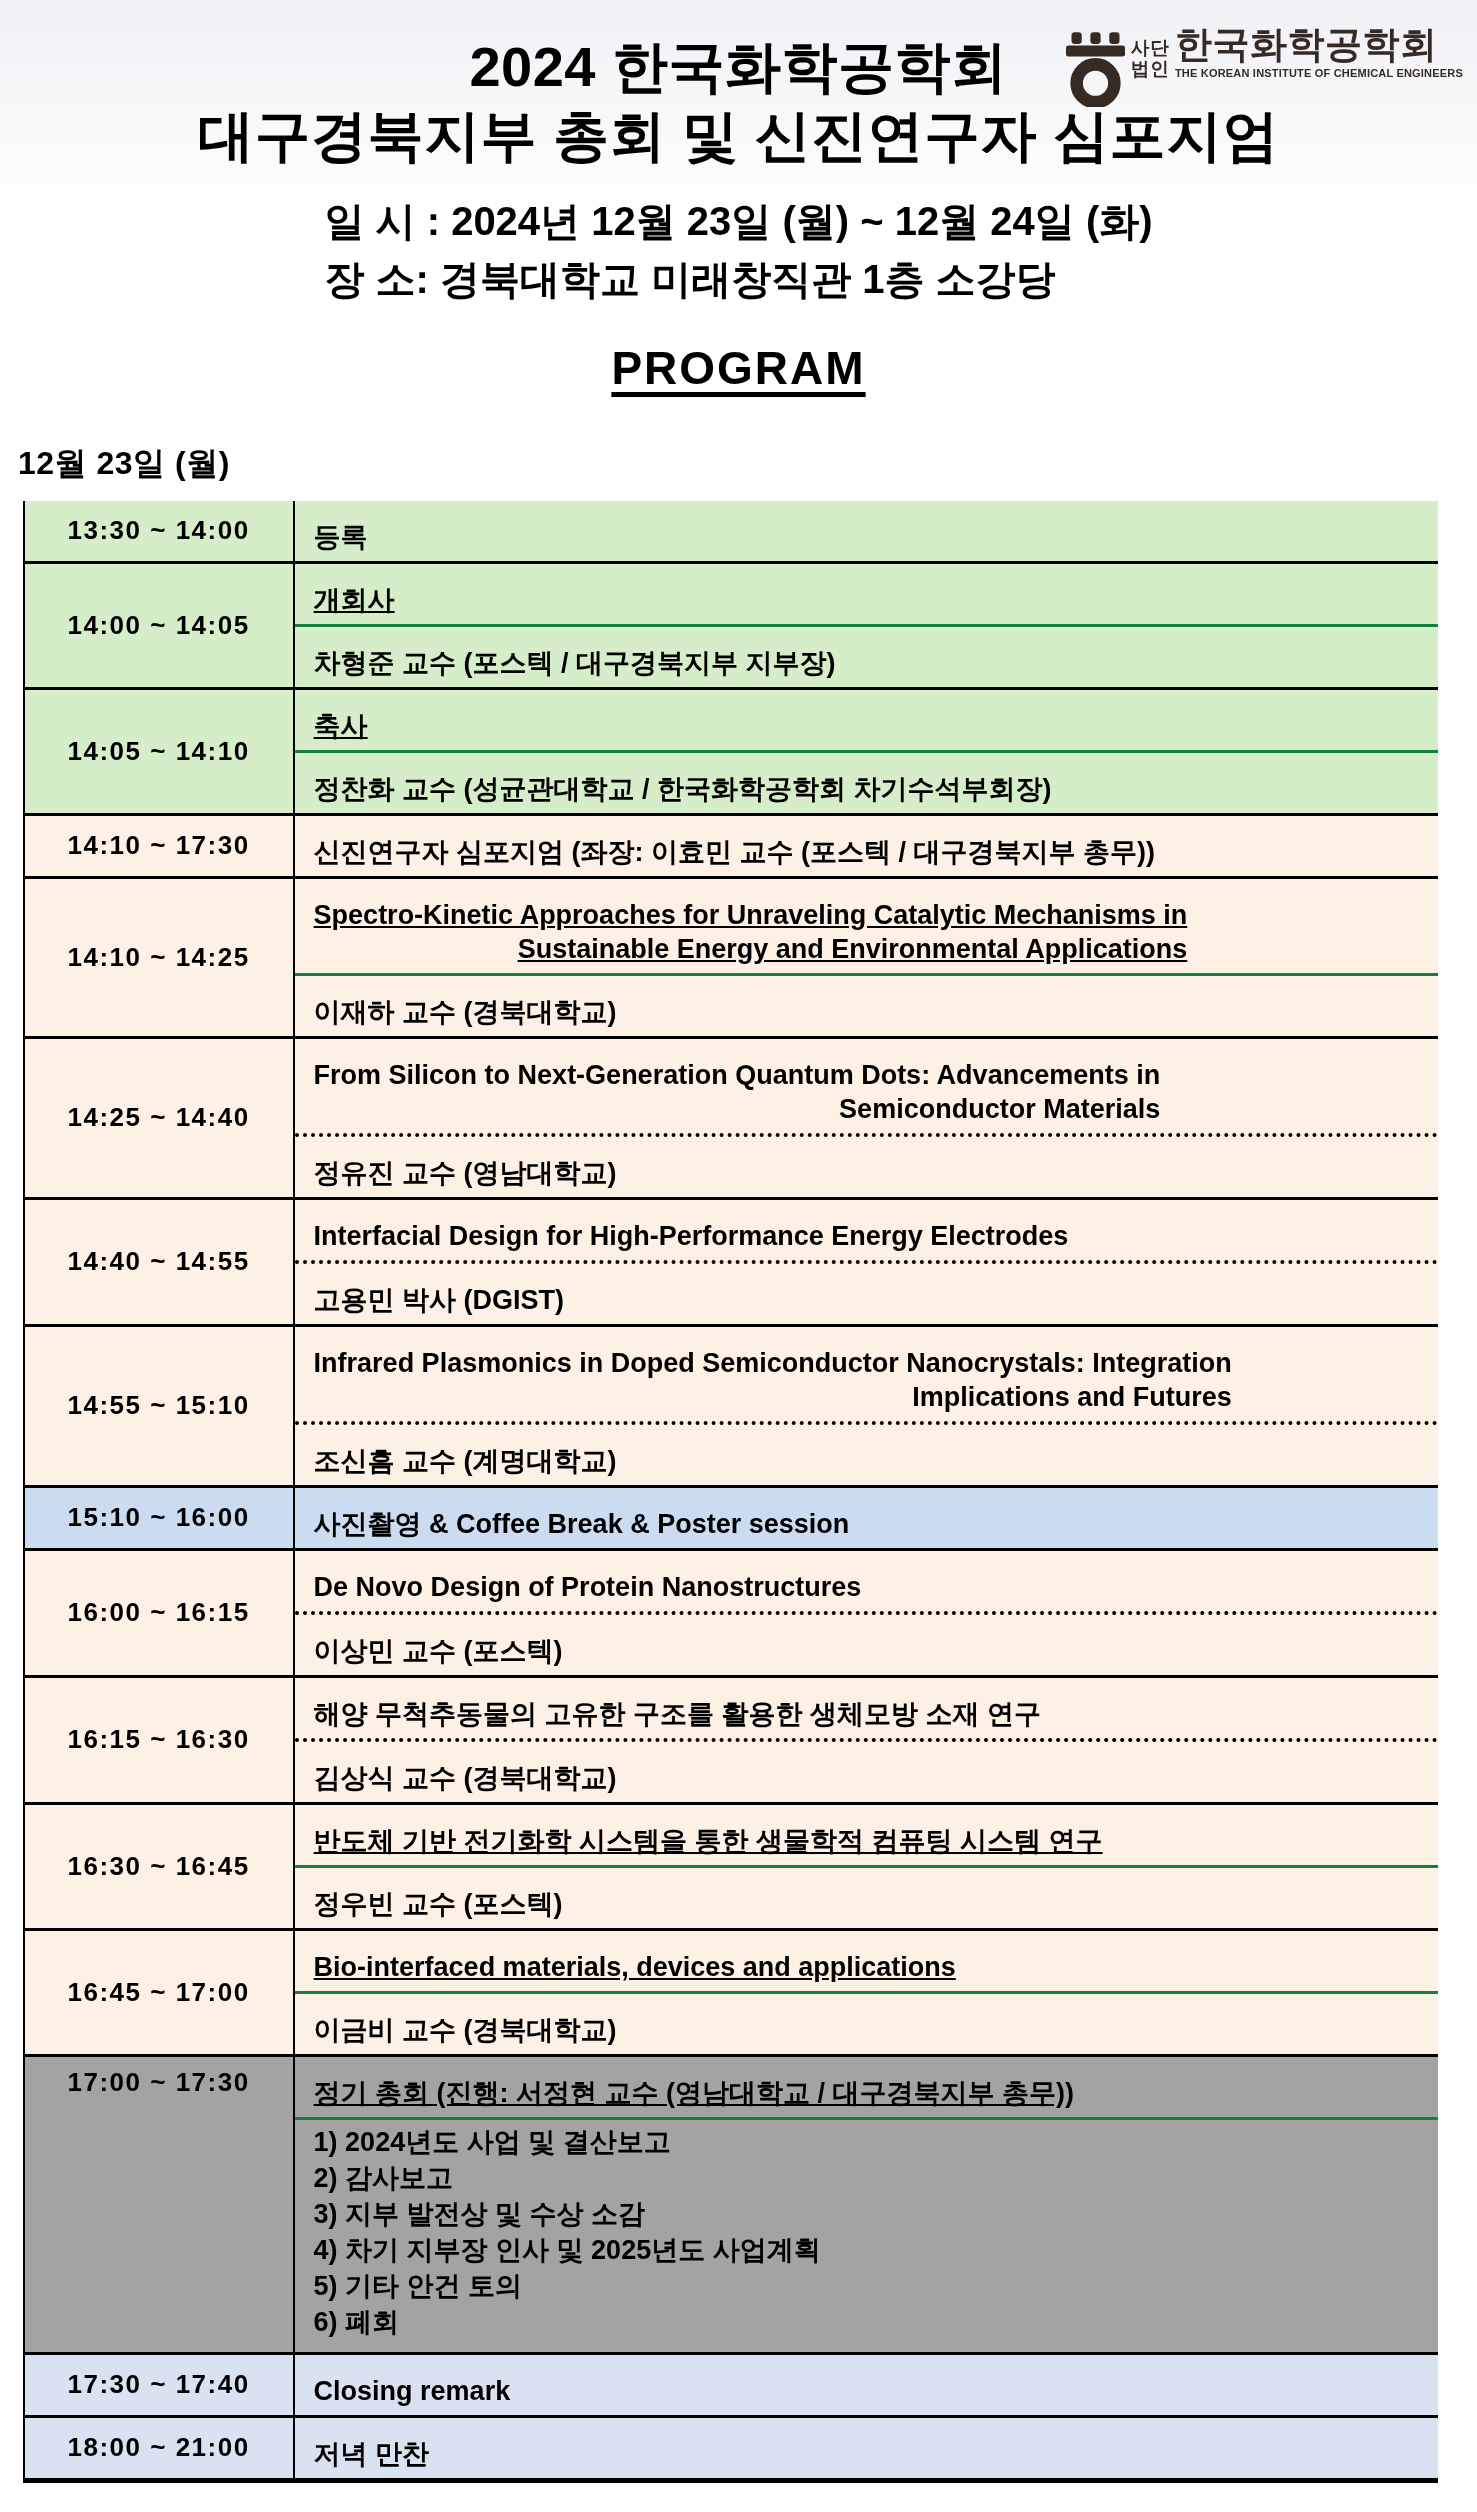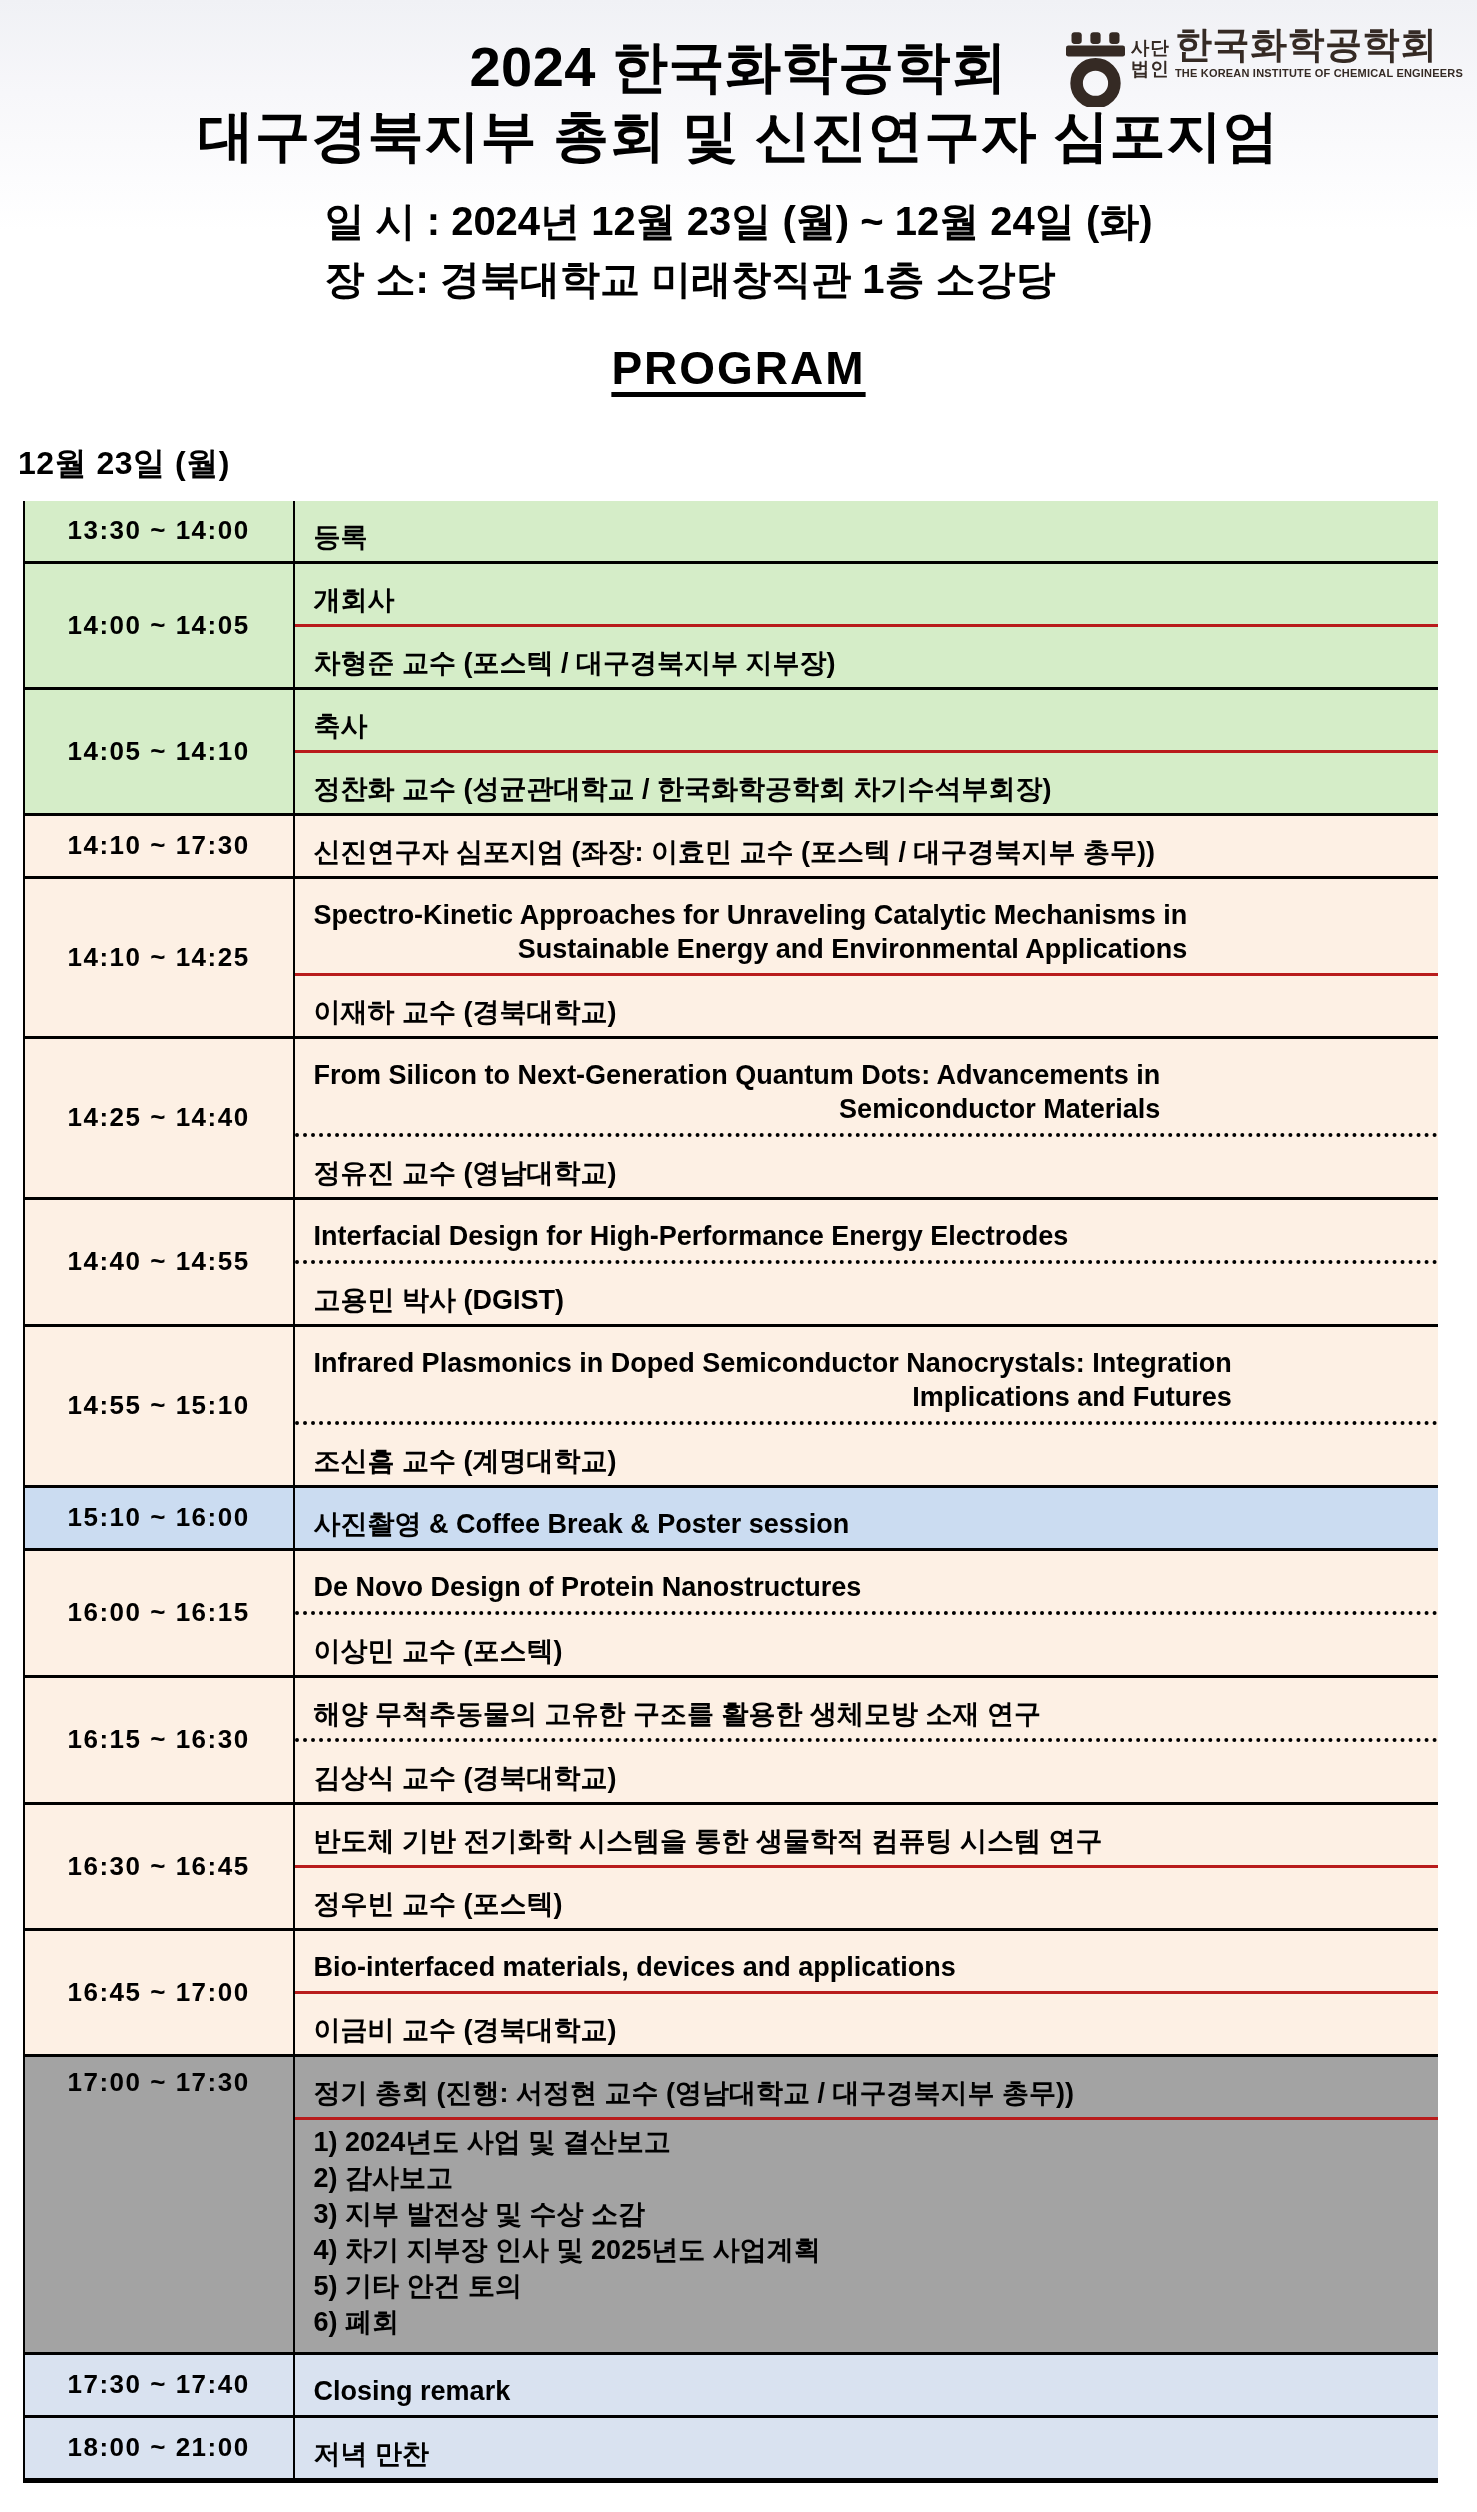--- a/index.html
+++ b/index.html
@@ -88,21 +88,21 @@
   .seg{
     box-sizing:border-box;
     min-height:53px;
     display:flex;align-items:center;
     padding:19px 12px 7px 19px;
     font-size:27px;font-weight:bold;
     line-height:34px;
     white-space:pre-line;
     flex:0 0 auto;
   }
-  .seg.sep-solid{border-bottom:3px solid #b91c1c;}
+  .seg.sep-solid{border-bottom:3px solid #15803d;text-decoration:underline;}
   .seg.sep-dotted{border-bottom:4px dotted #000;}
   .seg.list{flex-direction:column;align-items:flex-start;justify-content:center;padding:4px 12px 12px 19px;}
   .agenda-item{line-height:36px;font-size:27px;font-weight:bold;}
   
   .bg-green{background:#d5edc8;}
   .bg-peach{background:#fdf0e4;}
   .bg-blue{background:#cbdcf1;}
   .bg-purple{background:#a3a3a3;}
   .bg-bluegray{background:#d9e2f0;}
   

